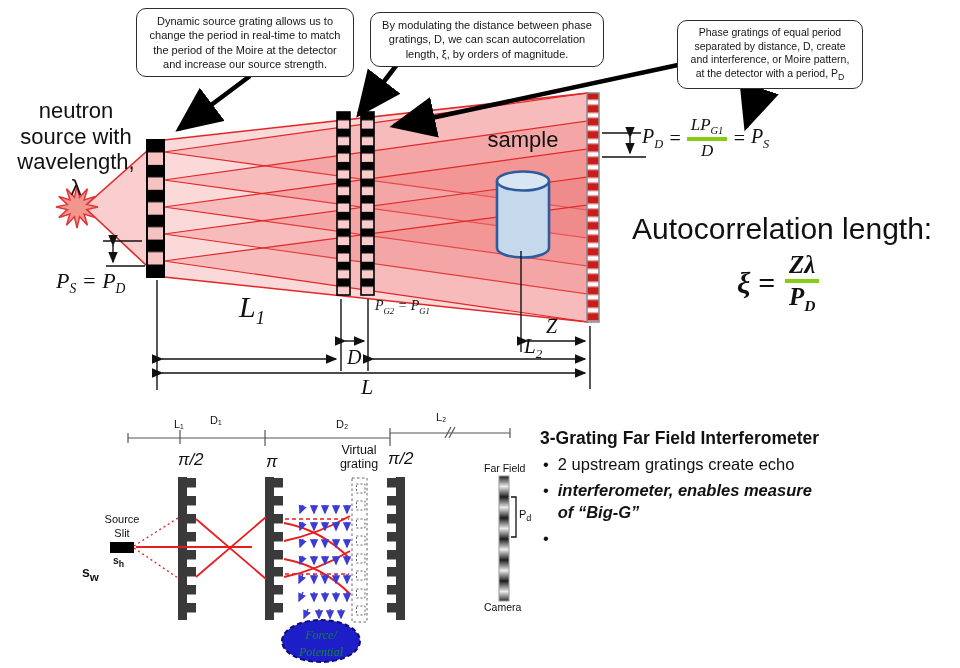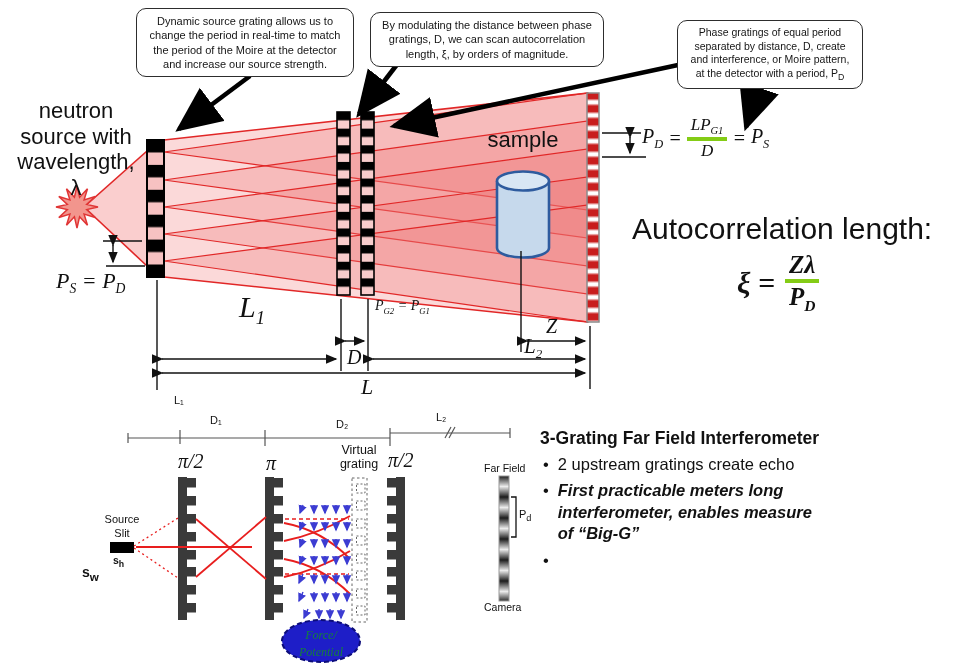--- a/index.html
+++ b/index.html
@@ -15,21 +15,21 @@
   .frac{display:inline-flex;flex-direction:column;align-items:center;vertical-align:middle;}
   .frac .num{border-bottom:4px solid #84cc16;padding:0 4px 1px;line-height:1.05;}
   .frac .den{padding-top:1px;line-height:1.05;}
   .pdform{display:inline-flex;align-items:center;gap:5px;font-size:20px;}
   .pdform .frac{font-size:17px;}
   .autocorr{font-size:30px;letter-spacing:0px;}
   .xiwrap{display:inline-flex;align-items:center;gap:10px;font-weight:bold;}
   .xiwrap .lhs{font-size:30px;}
   .xiwrap .frac{font-size:25px;text-align:right;}
   .tinylabel{font-size:11px;}
-  .pilabel{font-family:Liberation Serif, serif;font-style:italic;font-size:20px;}
+  .pilabel{font-family:Liberation Sans, sans-serif;font-style:italic;font-size:17px;}
   .vglabel{font-size:12.5px;line-height:1.12;text-align:center;}
   .bloblabel{color:#15803d;font-family:"Liberation Serif", serif;font-style:italic;
              font-size:12px;text-align:center;line-height:1.45;}
   .notes{width:428px;}
   .notes .hd{font-size:17.5px;font-weight:bold;margin-bottom:5px;}
   .brow{display:flex;font-size:16.5px;line-height:1.3;margin-bottom:5px;}
   .brow .dot{margin:0 9px 0 3px;}
   .bi{font-weight:bold;font-style:italic;}
   sup{font-size:62%;}
 </style>
@@ -313,21 +313,21 @@
 <div class="abs autocorr" style="left:632px;top:212px;">Autocorrelation length:</div>
 
 <div class="abs smath xiwrap" style="left:737px;top:252px;">
   <span class="lhs">ξ =</span>
   <span class="frac">
     <span class="num">Zλ</span>
     <span class="den"><span>P</span><sub>D</sub></span>
   </span>
 </div>
 
-<div class="abs tinylabel" style="left:141px;top:394px;padding-left:33px;">L₁</div>
+<div class="abs tinylabel" style="left:141px;top:418px;padding-left:33px;">L₁</div>
 <div class="abs tinylabel" style="left:210px;top:414px;">D₁</div>
 <div class="abs tinylabel" style="left:336px;top:418px;">D₂</div>
 <div class="abs tinylabel" style="left:436px;top:411px;">L₂</div>
 
 <div class="abs pilabel" style="left:178px;top:450px;">π/2</div>
 <div class="abs pilabel" style="left:266px;top:452px;">π</div>
 <div class="abs vglabel" style="left:334px;top:443px;width:50px;">
   <div>Virtual</div>
   <div>grating</div>
 </div>
@@ -357,21 +357,20 @@
 
 <div class="abs notes" style="left:540px;top:428px;">
   <div class="hd">3-Grating Far Field Interferometer</div>
   <div class="brow">
     <span class="dot">•</span>
     <span>2 upstream gratings create echo</span>
   </div>
   <div class="brow">
     <span class="dot">•</span>
     <span class="bi">
-      <div>First practicable meters long</div>
       <div>interferometer, enables measure</div>
       <div>of “Big-G”</div>
     </span>
   </div>
   <div class="brow">
     <span class="dot">•</span>
   </div>
 </div>
 
 </body></html>

